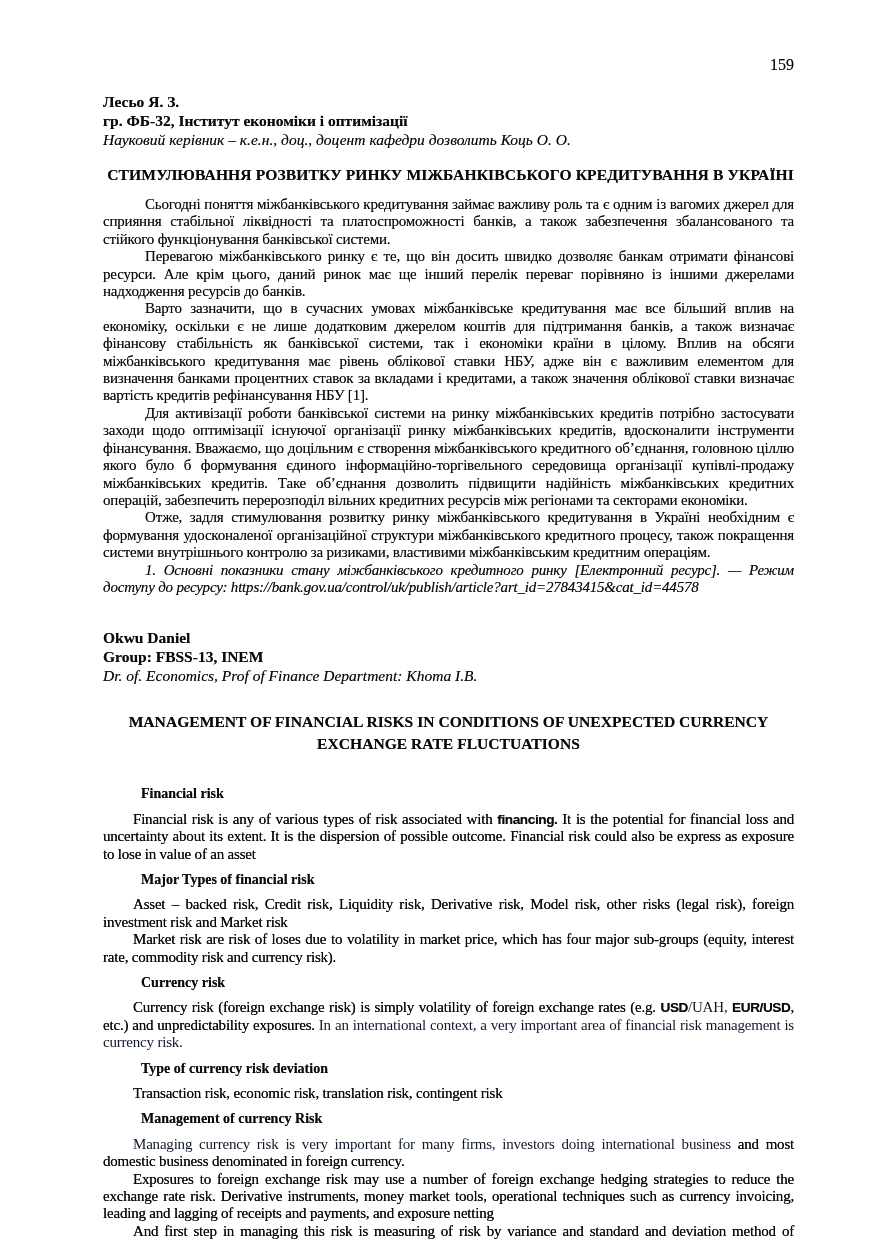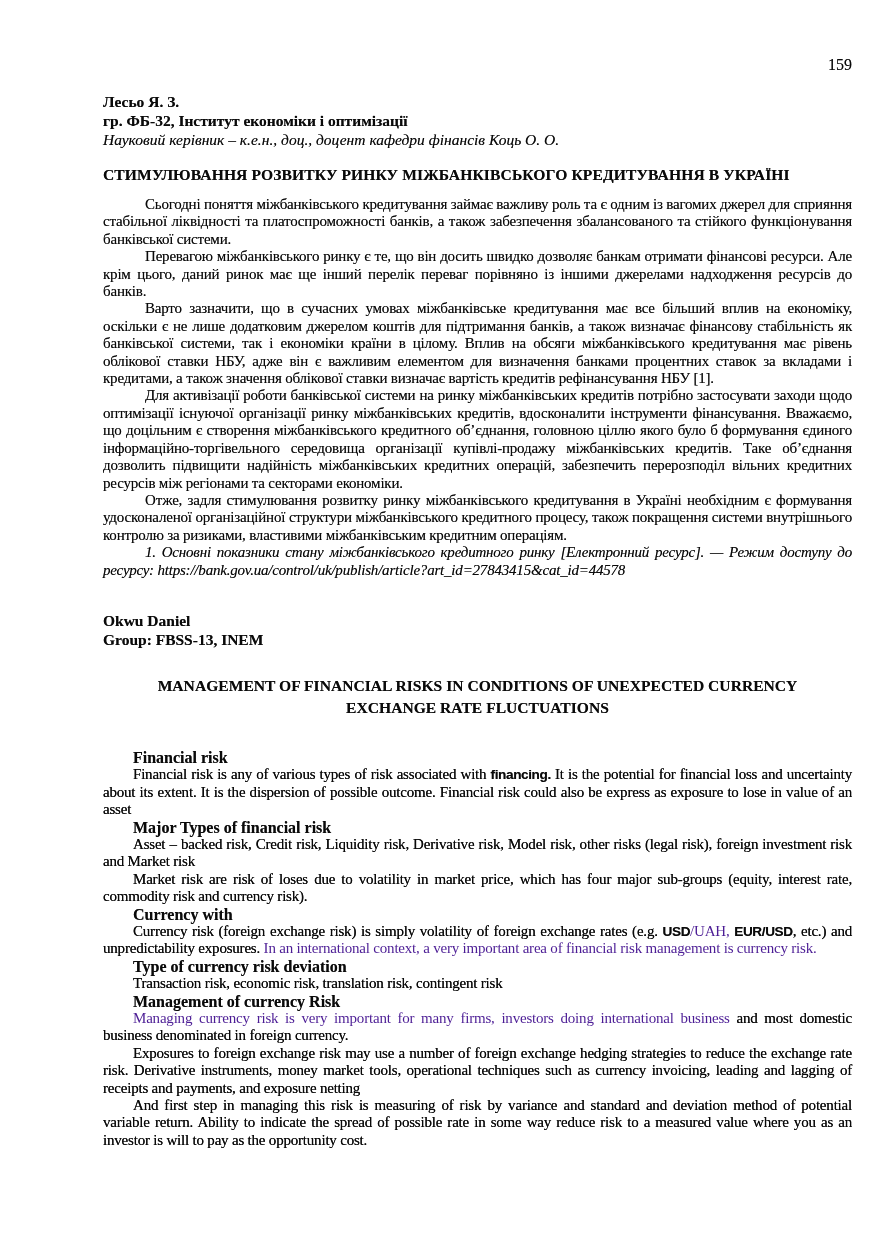--- a/index.html
+++ b/index.html
@@ -11,40 +11,40 @@
     width: 876px;
     height: 1240px;
     overflow: hidden;
     font-family: "Liberation Serif", "DejaVu Serif", serif;
     color: #0a0a0a;
   }
   .page {
     box-sizing: border-box;
     width: 876px;
     height: 1240px;
-    padding: 56px 24px 0 103px;
+    padding: 56px 82px 0 103px;
     background: #ffffff;
     text-shadow: 0 0 0.45px rgba(0,0,0,0.55); 
   }
   .pagenum {
     text-align: right;
     font-size: 16px;
     line-height: 18px;
     margin-bottom: 18px;
   }
   .byline {
     text-align: left;
     font-size: 15.5px;
     line-height: 19px;
   }
   .byline .b-bold { font-weight: bold; }
   .byline .b-italic { font-style: italic; font-weight: normal; }
   .title1 {
     margin: 16px 0 11px 0;
-    text-align: left;
+    text-align: right;
     font-weight: bold;
     font-size: 15.6px;
     line-height: 20px;
     letter-spacing: 0.1px;
   }
   p.body {
     margin: 0;
     font-size: 15px;
     line-height: 17.4px;
     letter-spacing: -0.2px;
@@ -58,80 +58,81 @@
   .title2 {
     margin-top: 26px;
     text-align: center;
     font-weight: bold;
     font-size: 15.6px;
     line-height: 22px;
   }
   .en-section { margin-top: 30px; }
   .en-section p.body { text-indent: 30px; }
   p.h-en {
-    margin: 0;
-    font-size: 16px;
+    margin: 8px;
+    font-size: 14px;
     line-height: 17.4px;
     font-weight: bold;
     text-indent: 30px;
     text-align: left;
   }
   
   .rn { text-shadow: 0 0 0.6px rgba(0,0,0,0.85); }           
-  .rs { color: #4c1d95; text-shadow: none; }                  
+  .rs { color: #0f172a; text-shadow: none; }                  
   .sans {
     font-family: "Liberation Sans", "DejaVu Sans", sans-serif;
     font-weight: bold;
     font-size: 13.6px;
     letter-spacing: -0.4px;
   }
 </style>
 </head>
 <body>
 
 <div class="page">
 
   <div class="pagenum">159</div>
 
   <div class="byline">
     <div class="b-bold">Лесьо Я. З.</div>
     <div class="b-bold">гр. ФБ-32, Інститут економіки і оптимізації</div>
-    <div class="b-italic">Науковий керівник – к.е.н., доц., доцент кафедри фінансів Коць О. О.</div>
+    <div class="b-italic">Науковий керівник – к.е.н., доц., доцент кафедри дозволить Коць О. О.</div>
   </div>
 
   <div class="title1">СТИМУЛЮВАННЯ РОЗВИТКУ РИНКУ МІЖБАНКІВСЬКОГО КРЕДИТУВАННЯ В УКРАЇНІ</div>
 
   <p class="body">Сьогодні поняття міжбанківського кредитування займає важливу роль та є одним із вагомих джерел для сприяння стабільної ліквідності та платоспроможності банків, а також забезпечення збалансованого та стійкого функціонування банківської системи.</p>
   <p class="body">Перевагою міжбанківського ринку є те, що він досить швидко дозволяє банкам отримати фінансові ресурси. Але крім цього, даний ринок має ще інший перелік переваг порівняно із іншими джерелами надходження ресурсів до банків.</p>
   <p class="body">Варто зазначити, що в сучасних умовах міжбанківське кредитування має все більший вплив на економіку, оскільки є не лише додатковим джерелом коштів для підтримання банків, а також визначає фінансову стабільність як банківської системи, так і економіки країни в цілому. Вплив на обсяги міжбанківського кредитування має рівень облікової ставки НБУ, адже він є важливим елементом для визначення банками процентних ставок за вкладами і кредитами, а також значення облікової ставки визначає вартість кредитів рефінансування НБУ [1].</p>
   <p class="body">Для активізації роботи банківської системи на ринку міжбанківських кредитів потрібно застосувати заходи щодо оптимізації існуючої організації ринку міжбанківських кредитів, вдосконалити інструменти фінансування. Вважаємо, що доцільним є створення міжбанківського кредитного об’єднання, головною ціллю якого було б формування єдиного інформаційно-торгівельного середовища організації купівлі-продажу міжбанківських кредитів. Таке об’єднання дозволить підвищити надійність міжбанківських кредитних операцій, забезпечить перерозподіл вільних кредитних ресурсів між регіонами та секторами економіки.</p>
   <p class="body">Отже, задля стимулювання розвитку ринку міжбанківського кредитування в Україні необхідним є формування удосконаленої організаційної структури міжбанківського кредитного процесу, також покращення системи внутрішнього контролю за ризиками, властивими міжбанківським кредитним операціям.</p>
 
   <p class="body reference">1. Основні показники стану міжбанківського кредитного ринку [Електронний ресурс]. — Режим доступу до ресурсу: https://bank.gov.ua/control/uk/publish/article?art_id=27843415&amp;cat_id=44578</p>
 
   <div class="byline byline2">
     <div class="b-bold">Okwu Daniel</div>
     <div class="b-bold">Group: FBSS-13, INEM</div>
+    <div class="b-italic">Dr. of. Economics, Prof of Finance Department: Khoma I.B.</div>
   </div>
 
   <div class="title2">
     <div>MANAGEMENT OF FINANCIAL RISKS IN CONDITIONS OF UNEXPECTED CURRENCY</div>
     <div>EXCHANGE RATE FLUCTUATIONS</div>
   </div>
 
   <div class="en-section">
 
     <p class="h-en">Financial risk</p>
     <p class="body"><span class="rn">Financial risk is any of various types of risk associated with </span><span class="sans">financing.</span><span class="rn"> It is the potential for financial loss and uncertainty about its extent. It is the dispersion of possible outcome. Financial risk could also be express as exposure to lose in value of an asset</span></p>
 
     <p class="h-en">Major Types of financial risk</p>
     <p class="body rn">Asset – backed risk, Credit risk, Liquidity risk, Derivative risk, Model risk, other risks (legal risk), foreign investment risk and Market risk</p>
     <p class="body rn">Market risk are risk of loses due to volatility in market price, which has four major sub-groups (equity, interest rate, commodity risk and currency risk).</p>
 
-    <p class="h-en">Currency with</p>
+    <p class="h-en">Currency risk</p>
     <p class="body"><span class="rn">Currency risk (foreign exchange risk) is simply volatility of foreign exchange rates (e.g. </span><span class="sans">USD</span><span class="rs">/UAH, </span><span class="sans">EUR/USD</span><span class="rn">, etc.) and unpredictability exposures. </span><span class="rs">In an international context, a very important area of financial risk management is currency risk.</span></p>
 
     <p class="h-en">Type of currency risk deviation</p>
     <p class="body rn">Transaction risk, economic risk, translation risk, contingent risk</p>
 
     <p class="h-en">Management of currency Risk</p>
     <p class="body"><span class="rs">Managing currency risk is very important for many firms, investors doing international business </span><span class="rn">and most domestic business denominated in foreign currency.</span></p>
 
     <p class="body rn">Exposures to foreign exchange risk may use a number of foreign exchange hedging strategies to reduce the exchange rate risk. Derivative instruments, money market tools, operational techniques such as currency invoicing, leading and lagging of receipts and payments, and exposure netting</p>
     <p class="body rn">And first step in managing this risk is measuring of risk by variance and standard and deviation method of potential variable return. Ability to indicate the spread of possible rate in some way reduce risk to a measured value where you as an investor is will to pay as the opportunity cost.</p>

